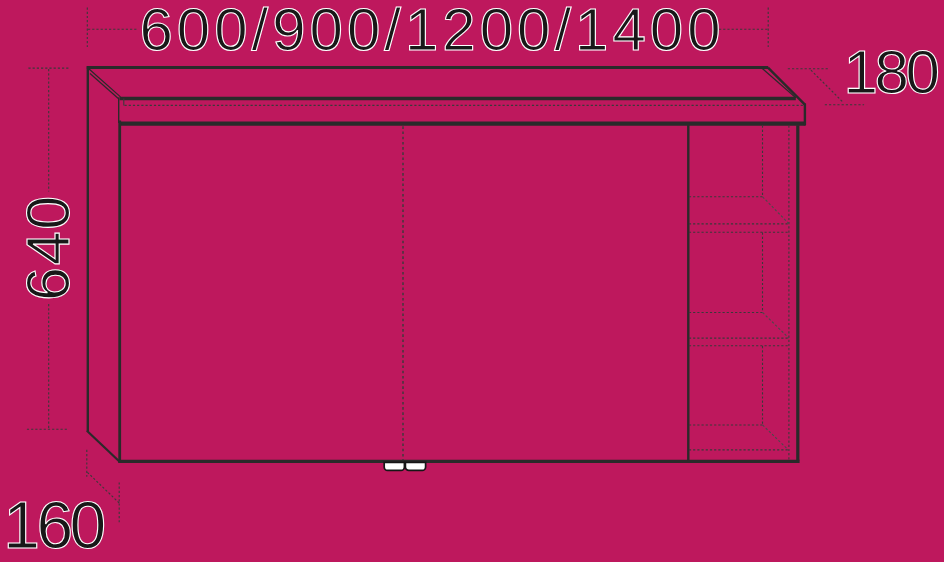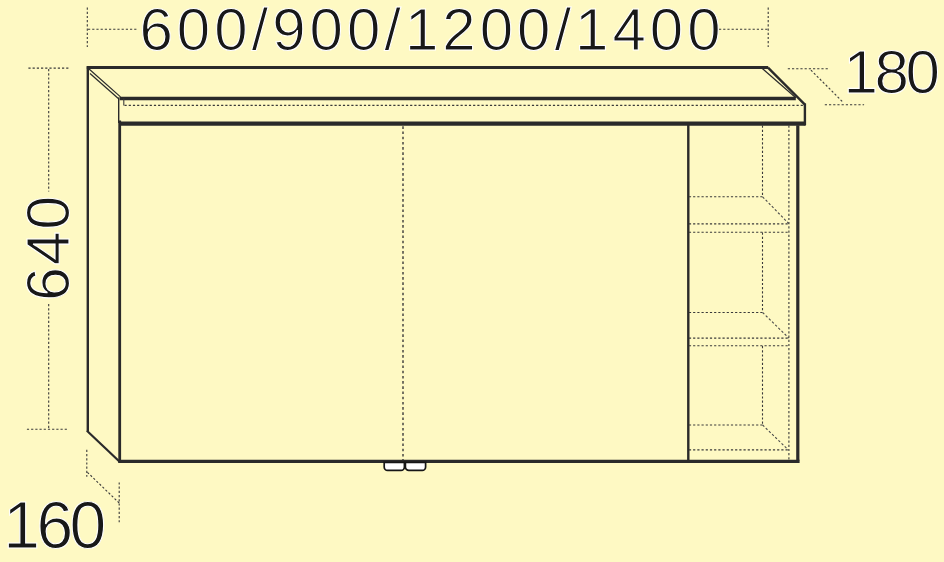--- a/index.html
+++ b/index.html
@@ -1,16 +1,16 @@
 <!DOCTYPE html>
 <html><head>
 <meta charset="utf-8">
 <style>
   html,body{margin:0;padding:0;background:#ffffff;}
-  #stage{position:relative;width:944px;height:562px;background:#fef9c3;overflow:hidden;}
+  #stage{position:relative;width:944px;height:562px;background:#be185d;overflow:hidden;}
   svg{display:block;filter:blur(0.38px);}
   text{font-family:"Liberation Sans",sans-serif;fill:#181818;stroke:#ffffff;stroke-width:1.1;}
 </style>
 </head>
 <body>
 <div id="stage">
 <svg width="944" height="562" viewBox="0 0 944 562" xmlns="http://www.w3.org/2000/svg">
 
 <g stroke="#3a3a3a" stroke-width="1.1" fill="none" stroke-dasharray="2.2 2">
   <line x1="87.3" y1="7.5" x2="87.3" y2="47"></line>

